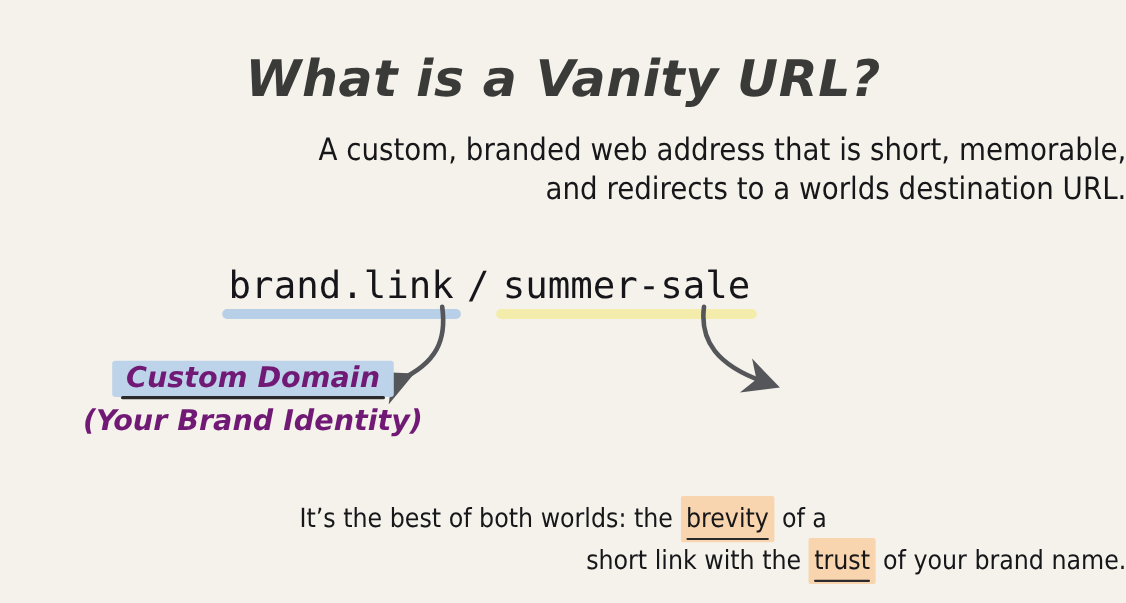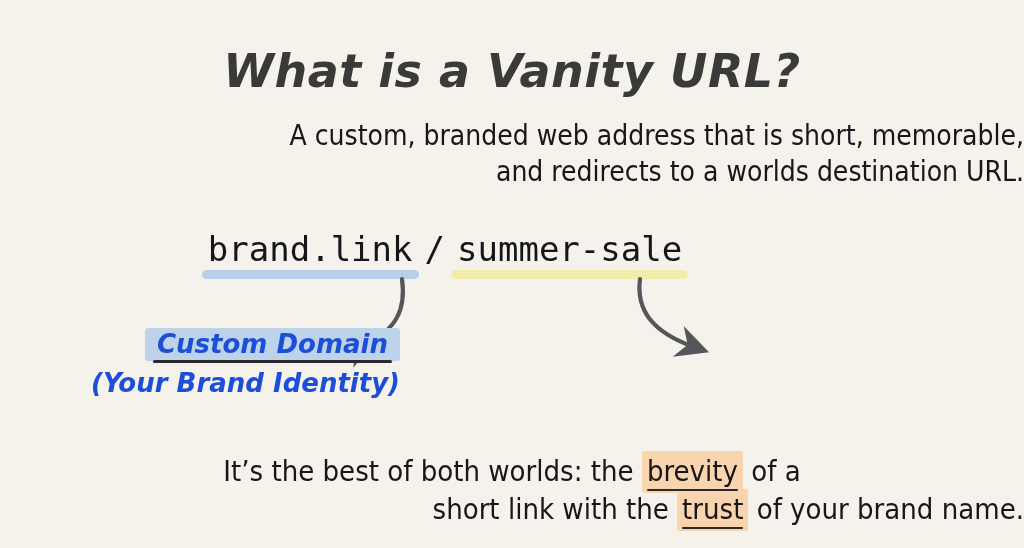--- a/index.html
+++ b/index.html
@@ -51,21 +51,21 @@
     font-size: 28px;
     line-height: 36px;
     color: #17171a;
   }
   .subtitle .l2 { display: block; }
 
   
   .urlline {
     position: absolute;
     left: 0;
-    top: 229px;
+    top: 240px;
     width: 890px;
     text-align: center;
     font-family: "DejaVu Sans Mono", "Liberation Mono", monospace;
     font-size: 34px;
     letter-spacing: 0px;
     color: #16161a;
     white-space: nowrap;
   }
   .urlseg {
     position: relative;
@@ -85,25 +85,25 @@
   .urlseg.yellow::after { background: #f3ecab; }
   .slash {
     display: inline-block;
     padding: 0 10px;
     color: #16161a;
   }
 
   
   .callout {
     position: absolute;
-    text-align: right;
+    text-align: center;
     font-family: "DejaVu Sans", sans-serif;
     font-style: italic;
     font-weight: bold;
-    color: #1d4ed8;
+    color: #701a75;
   }
   .callout .kw {
     display: inline-block;
     position: relative;
     font-size: 26px;
     padding: 2px 12px 2px 12px;
     line-height: 30px;
   }
   .callout .kw .hl {
     position: absolute;
@@ -152,21 +152,21 @@
   }
 
   
   .footer {
     position: absolute;
     left: 0;
     top: 452px;
     width: 1024px;
     text-align: center;
     font-family: "DejaVu Sans Condensed", "Liberation Sans Narrow", "Liberation Sans", sans-serif;
-    font-size: 29px;
+    font-size: 24px;
     line-height: 38px;
     color: #17171a;
   }
   .footer .l2 { display: block; text-align: right; }
   .mark {
     position: relative;
     display: inline-block;
     padding: 0 5px;
   }
   .mark .hl {

